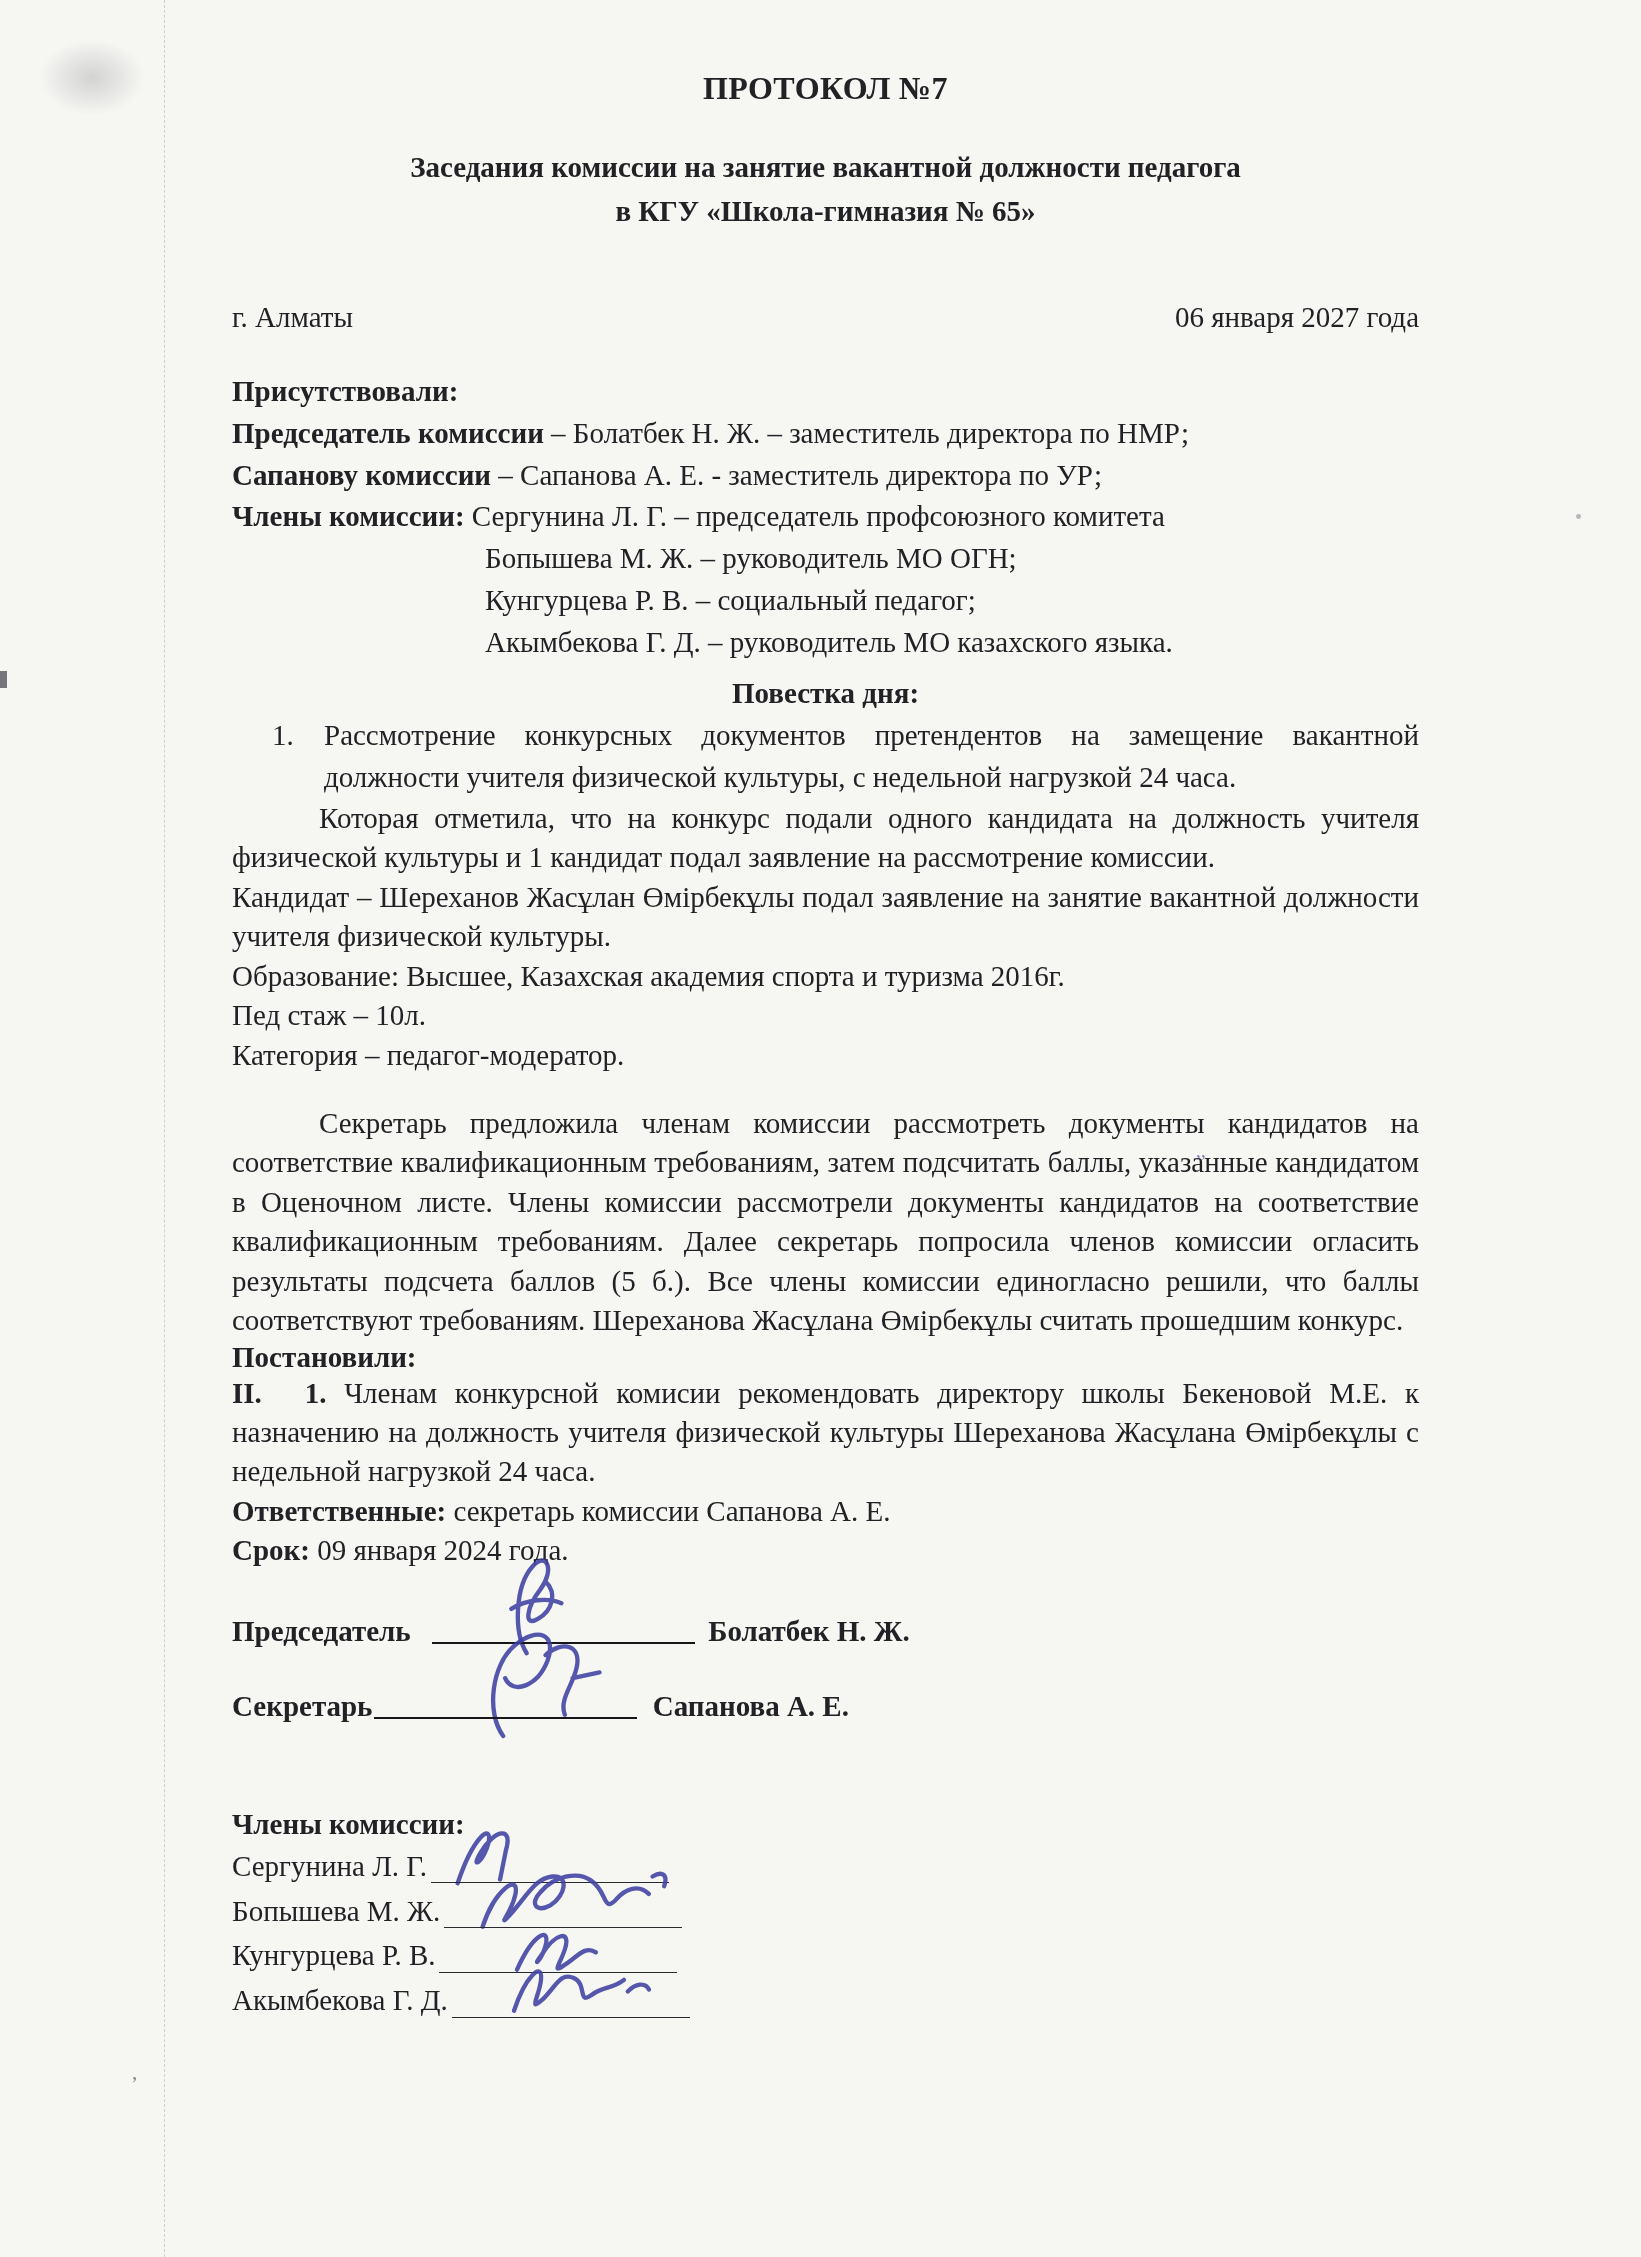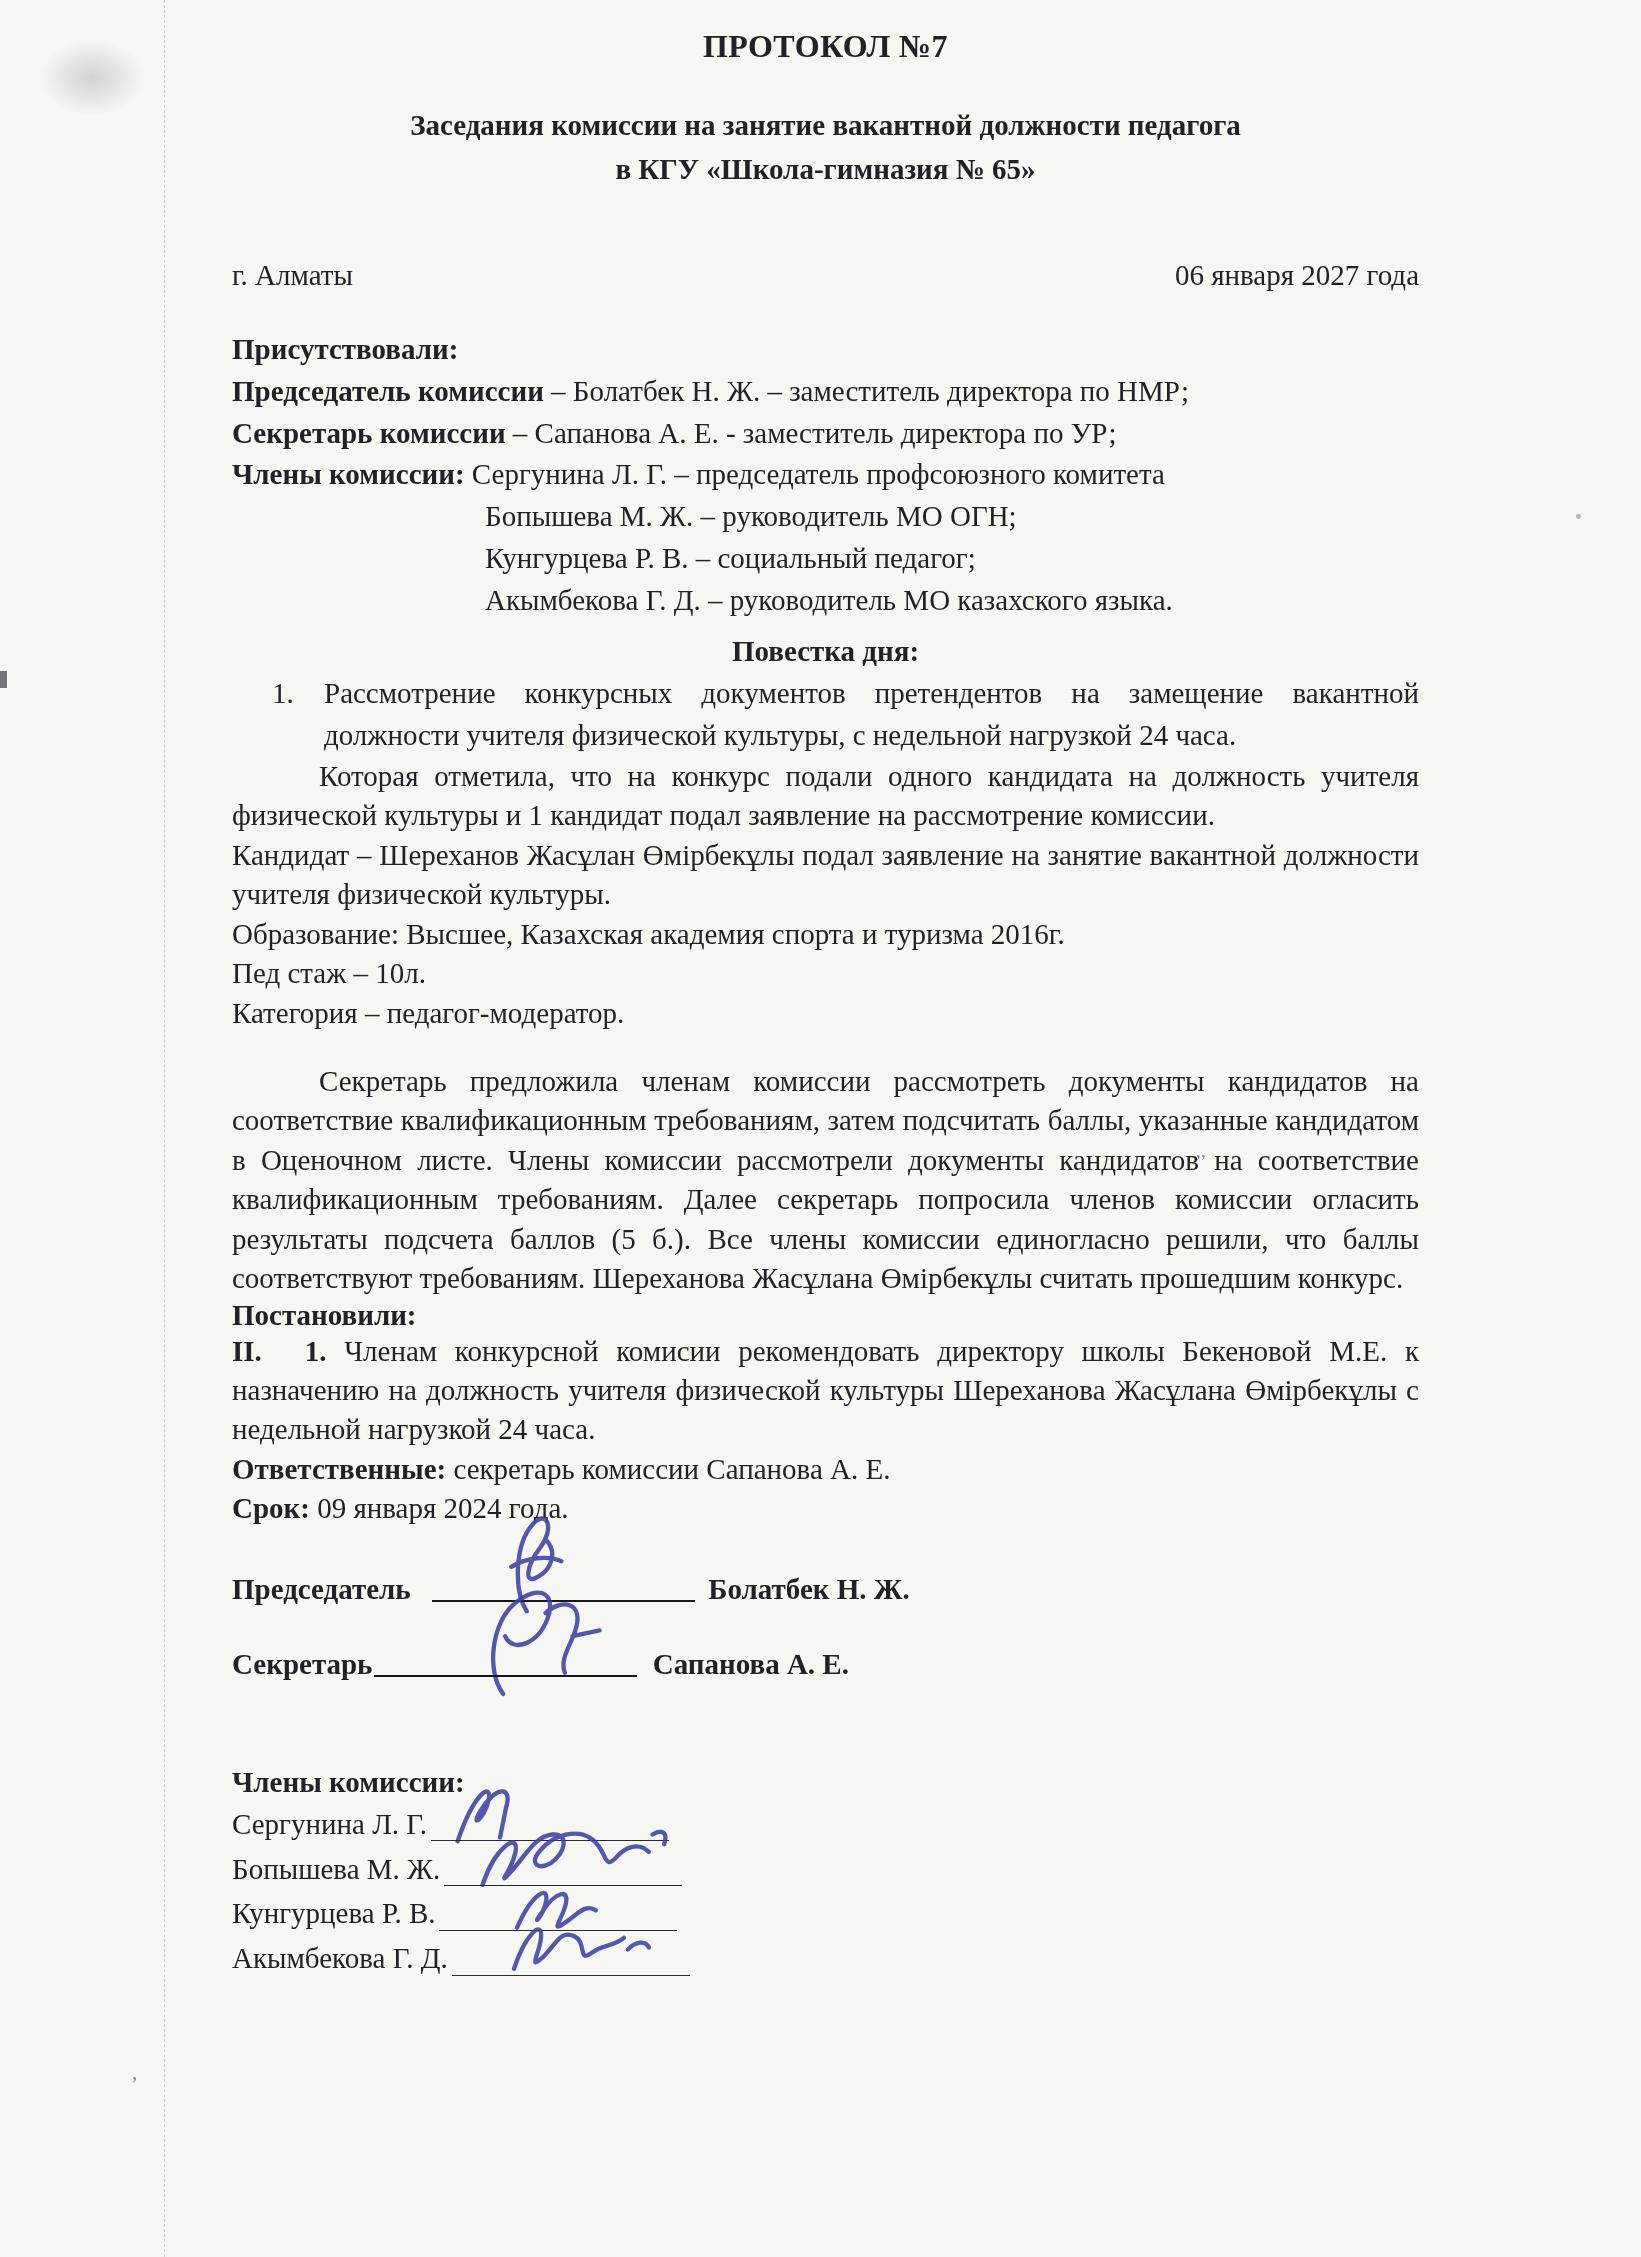--- a/index.html
+++ b/index.html
@@ -24,21 +24,21 @@
     background:radial-gradient(ellipse at center, rgba(120,120,125,.28), rgba(120,120,125,0) 70%);
   }
   .edge-mark {
     position:absolute; left:0; top:671px; width:6.8px; height:17.4px;
     background:#55565c; opacity:.8;
   }
   .speck1 { position:absolute; left:1576px; top:514px; width:4.8px; height:4.8px; background:#9b9ba2; border-radius:50%; opacity:.7; }
   .speck2 { position:absolute; left:1195px; top:1151px; width:9.7px; height:5.8px; color:#5b5fae; font-size:19.3px; opacity:.8; }
   .speck3 { position:absolute; left:131px; top:2072px; width:7.7px; height:7.7px; color:#6a6a72; font-size:21px; opacity:.8; }
 
-  .content { position:relative; padding:28px 222px 0 232px; }
+  .content { position:relative; padding:70px 222px 0 232px; }
 
   .b { font-weight:bold; }
   .doc-title { text-align:center; font-weight:bold; font-size:32px; letter-spacing:0.4px; }
   .doc-subtitle { margin-top:39px; text-align:center; font-weight:bold; line-height:1.5; }
 
   .city-row { margin-top:68px; display:flex; justify-content:space-between; align-items:baseline; }
 
   .attendees { margin-top:37px; line-height:1.44; }
   .attendees .indented { padding-left:253px; }
 
@@ -95,21 +95,21 @@
       <span>06 января 2027 года</span>
     </div>
 
     <div class="attendees">
       <div class="b">Присутствовали:</div>
       <div>
         <span class="b">Председатель комиссии</span>
         <span>– Болатбек Н. Ж. –  заместитель директора по НМР;</span>
       </div>
       <div>
-        <span class="b">Секретарь комиссии</span>
+        <span class="b">Сапанову комиссии</span>
         <span>– Сапанова А. Е. - заместитель директора по УР;</span>
       </div>
       <div>
         <span class="b">Члены комиссии:</span>
         <span>Сергунина Л. Г. – председатель профсоюзного комитета</span>
       </div>
       <div class="indented">Бопышева М. Ж. – руководитель МО ОГН;</div>
       <div class="indented">Кунгурцева Р. В. – социальный педагог;</div>
       <div class="indented">Акымбекова Г. Д. – руководитель МО казахского языка.</div>
     </div>

